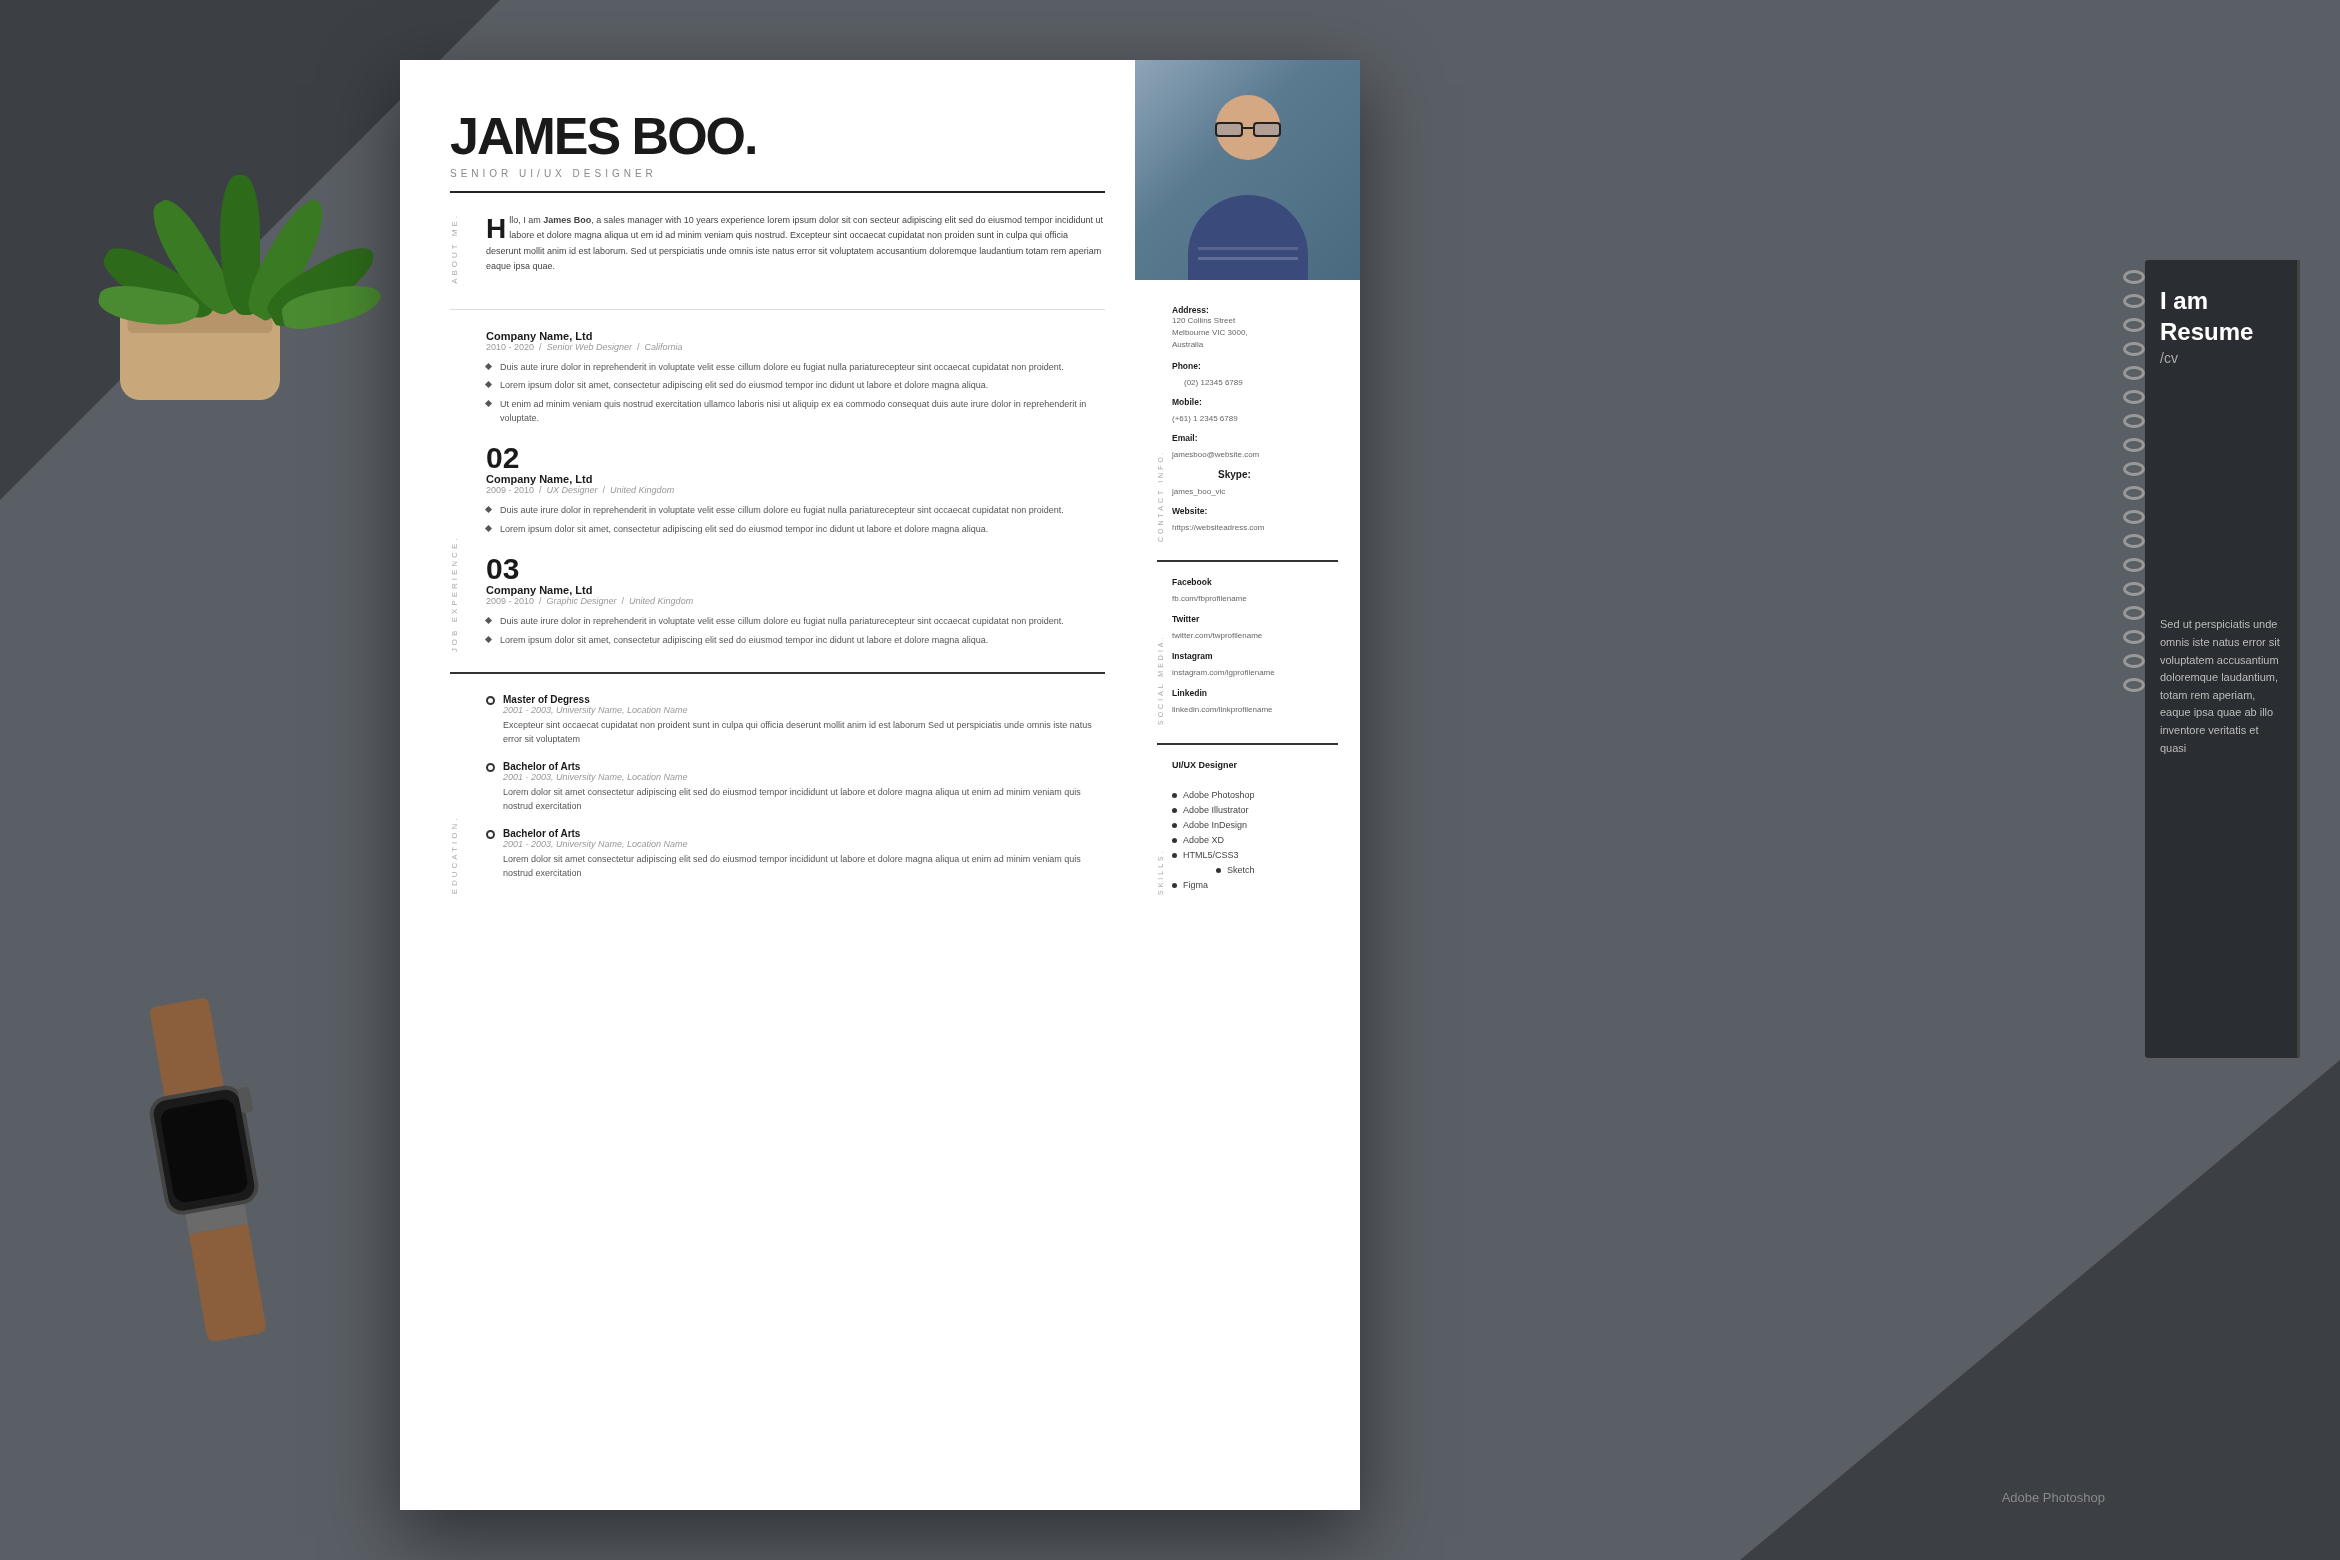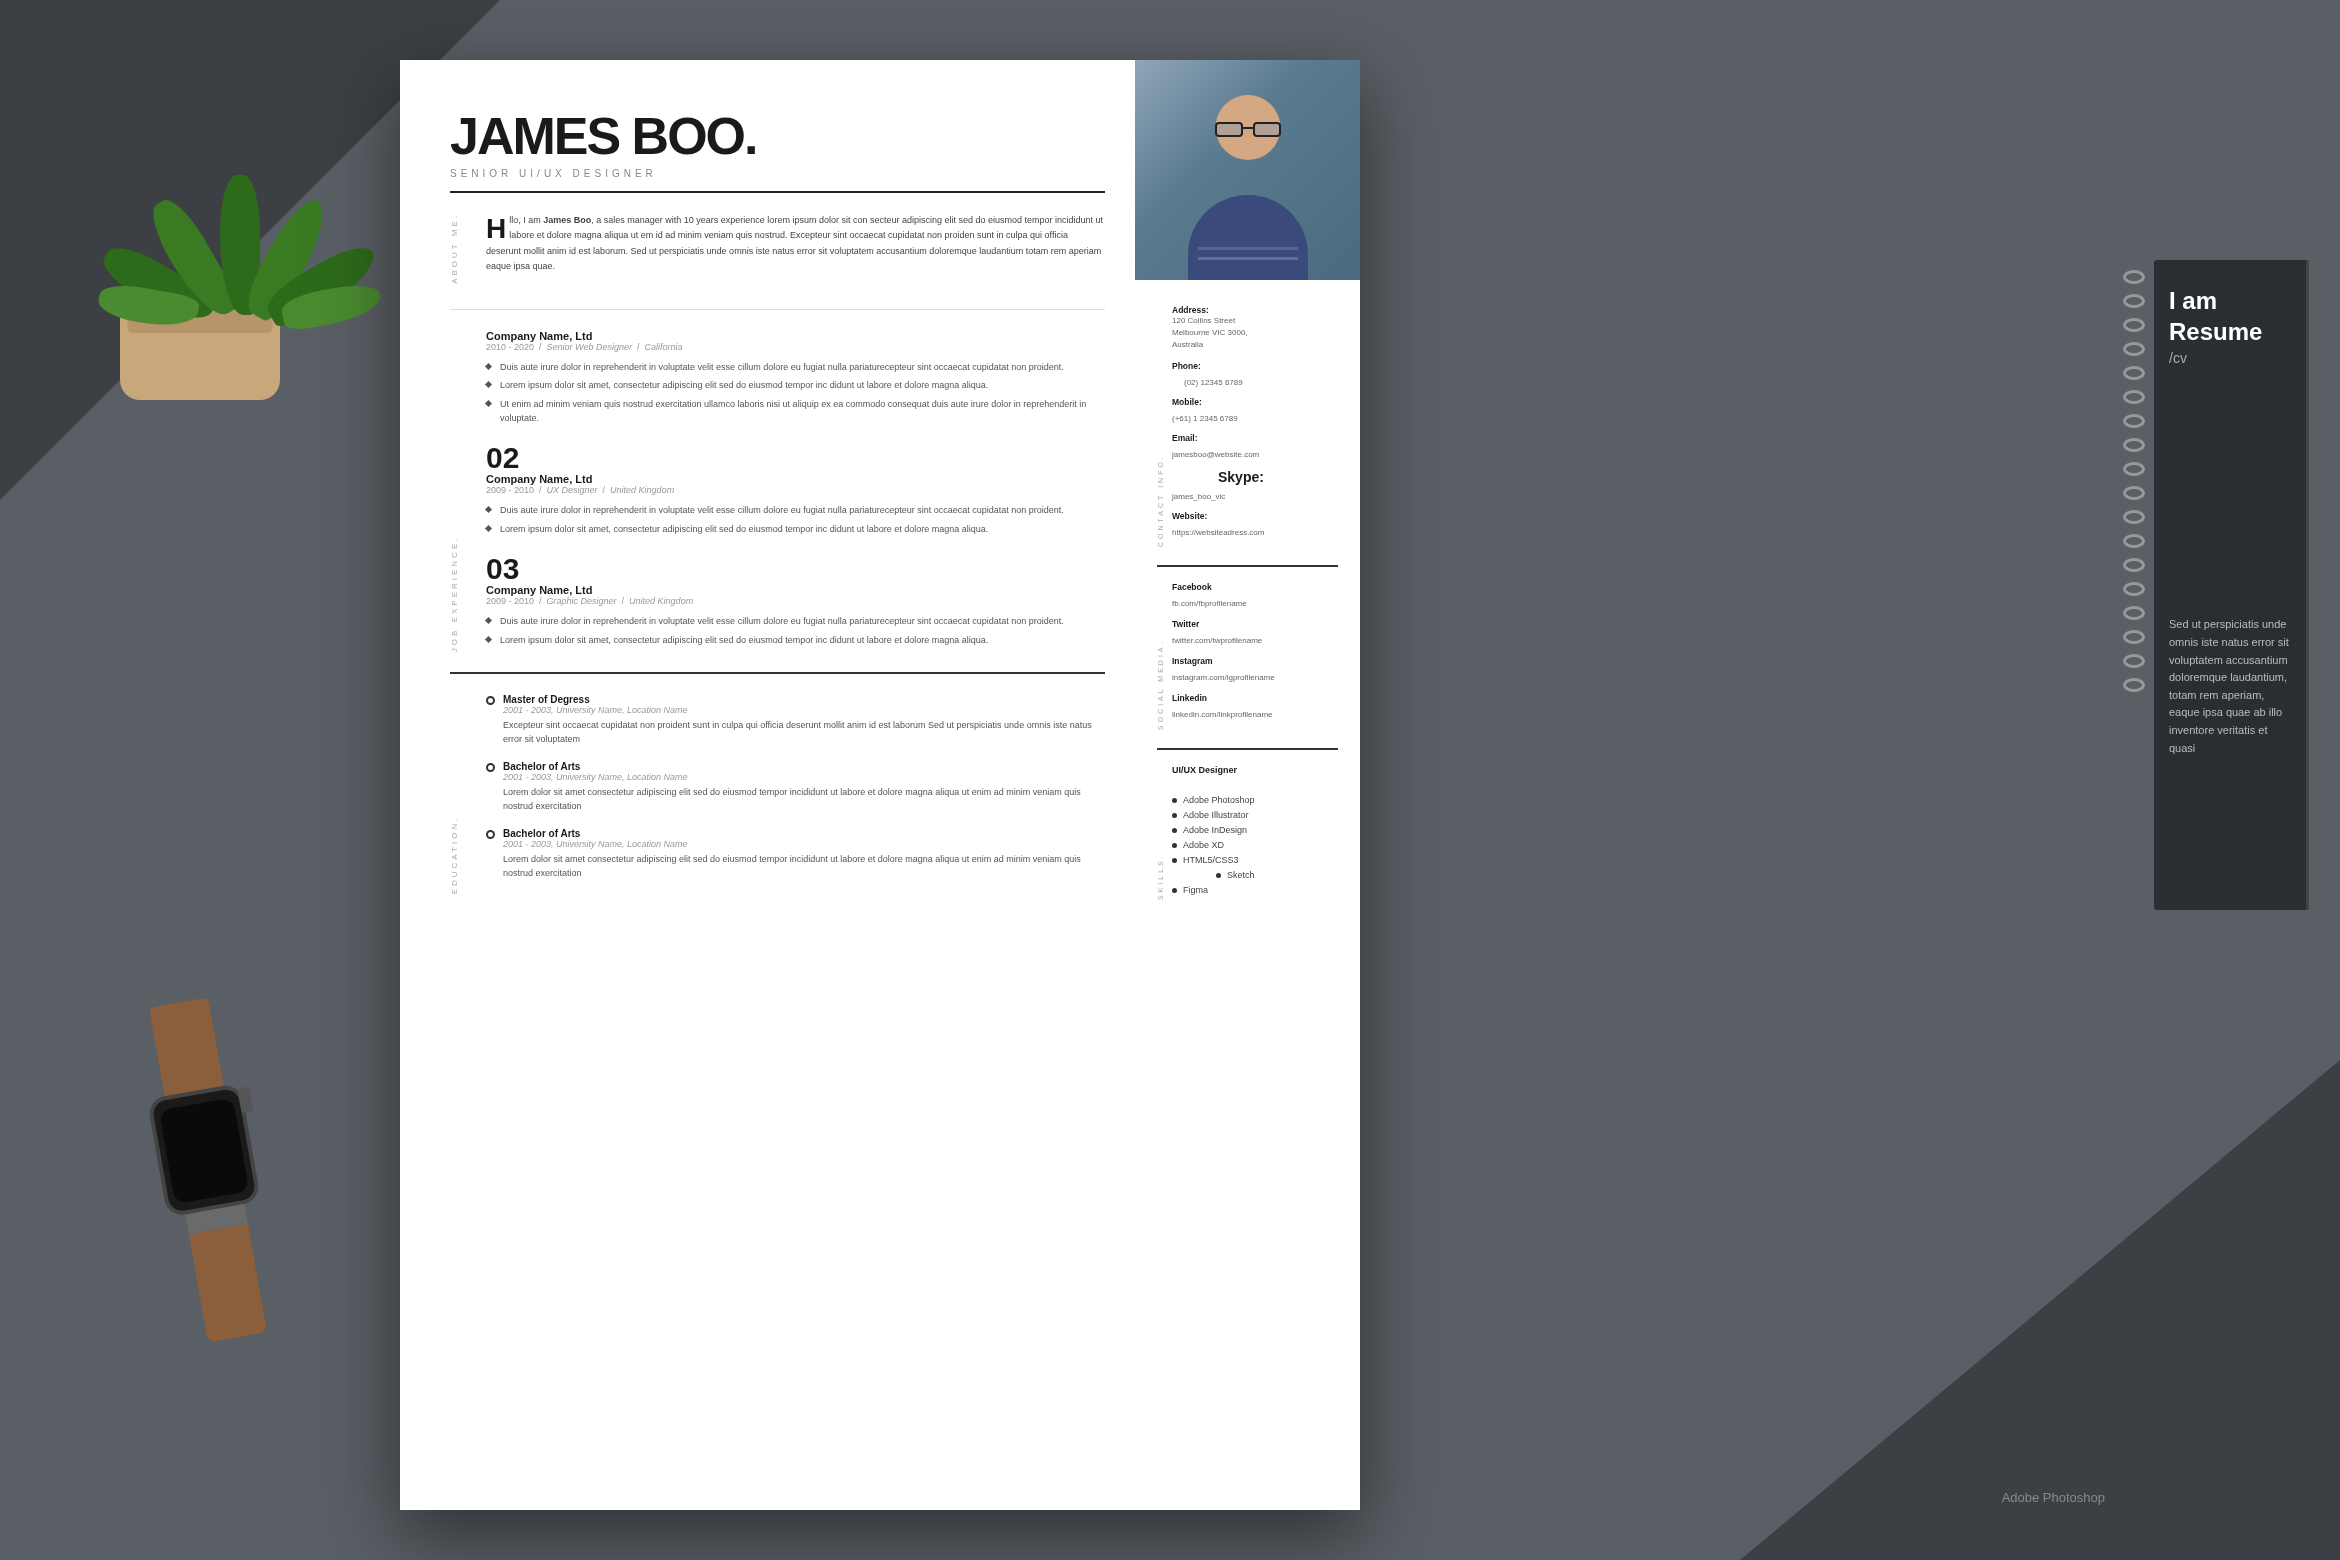--- a/index.html
+++ b/index.html
@@ -64,21 +64,21 @@
     <div style="width:22px;height:14px;border:3px solid #999;border-radius:50%;margin:10px auto;background:transparent;"></div>
     <div style="width:22px;height:14px;border:3px solid #999;border-radius:50%;margin:10px auto;background:transparent;"></div>
     <div style="width:22px;height:14px;border:3px solid #999;border-radius:50%;margin:10px auto;background:transparent;"></div>
     <div style="width:22px;height:14px;border:3px solid #999;border-radius:50%;margin:10px auto;background:transparent;"></div>
     <div style="width:22px;height:14px;border:3px solid #999;border-radius:50%;margin:10px auto;background:transparent;"></div>
     <div style="width:22px;height:14px;border:3px solid #999;border-radius:50%;margin:10px auto;background:transparent;"></div>
     <div style="width:22px;height:14px;border:3px solid #999;border-radius:50%;margin:10px auto;background:transparent;"></div>
     <div style="width:22px;height:14px;border:3px solid #999;border-radius:50%;margin:10px auto;background:transparent;"></div>
   </div>
 
-  <div style="position:absolute;left:34px;top:0;width:155px;height:650px;background:#2a2e32;border-radius:3px;padding:25px 15px;overflow:hidden;">
+  <div style="position:absolute;left:25px;top:0;width:155px;height:798px;background:#2a2e32;border-radius:3px;padding:25px 15px;overflow:hidden;">
 
     <div style="position:absolute;right:0;top:0;width:3px;height:100%;background:#444;"></div>
     <div style="color:white;font-size:24px;font-weight:900;line-height:1.3;margin-bottom:3px;">I am
 Resume</div>
     <div style="color:#aaa;font-size:14px;">/cv</div>
     <div style="margin-top:250px;color:#bbb;font-size:11px;line-height:1.6;">Sed ut perspiciatis unde omnis iste natus error sit voluptatem accusantium doloremque laudantium, totam rem aperiam, eaque ipsa quae ab illo inventore veritatis et quasi</div>
   </div>
 </div>
 
 <div style="position:absolute;top:60px;left:400px;width:960px;min-height:1450px;background:white;box-shadow:0 25px 70px rgba(0,0,0,0.5);display:flex;">
@@ -208,21 +208,21 @@
         </div>
         <div style="margin-bottom:8px;">
           <span style="font-size:8.5px;font-weight:700;color:#1a1a1a;display:block;">Mobile:</span>
           <span style="font-size:8px;color:#666;margin-top:24px;">(+61) 1 2345 6789</span>
         </div>
         <div style="margin-bottom:8px;">
           <span style="font-size:8.5px;font-weight:700;color:#1a1a1a;display:block;">Email:</span>
           <span style="font-size:8px;color:#666;">jamesboo@website.com</span>
         </div>
         <div style="margin-bottom:8px;">
-          <span style="font-size:14px;font-weight:700;color:#1a1a1a;display:block;padding-left:46px;">Skype:</span>
+          <span style="font-size:10px;font-weight:700;color:#1a1a1a;display:block;padding-left:46px;">Skype:</span>
           <span style="font-size:8px;color:#666;">james_boo_vic</span>
         </div>
         <div style="margin-bottom:8px;">
           <span style="font-size:8.5px;font-weight:700;color:#1a1a1a;display:block;">Website:</span>
           <span style="font-size:8px;color:#666;">https://websiteadress.com</span>
         </div>
       </div>
     </div>
 
     <div style="width:100%;height:2px;background:#333;margin-bottom:15px;"></div>

